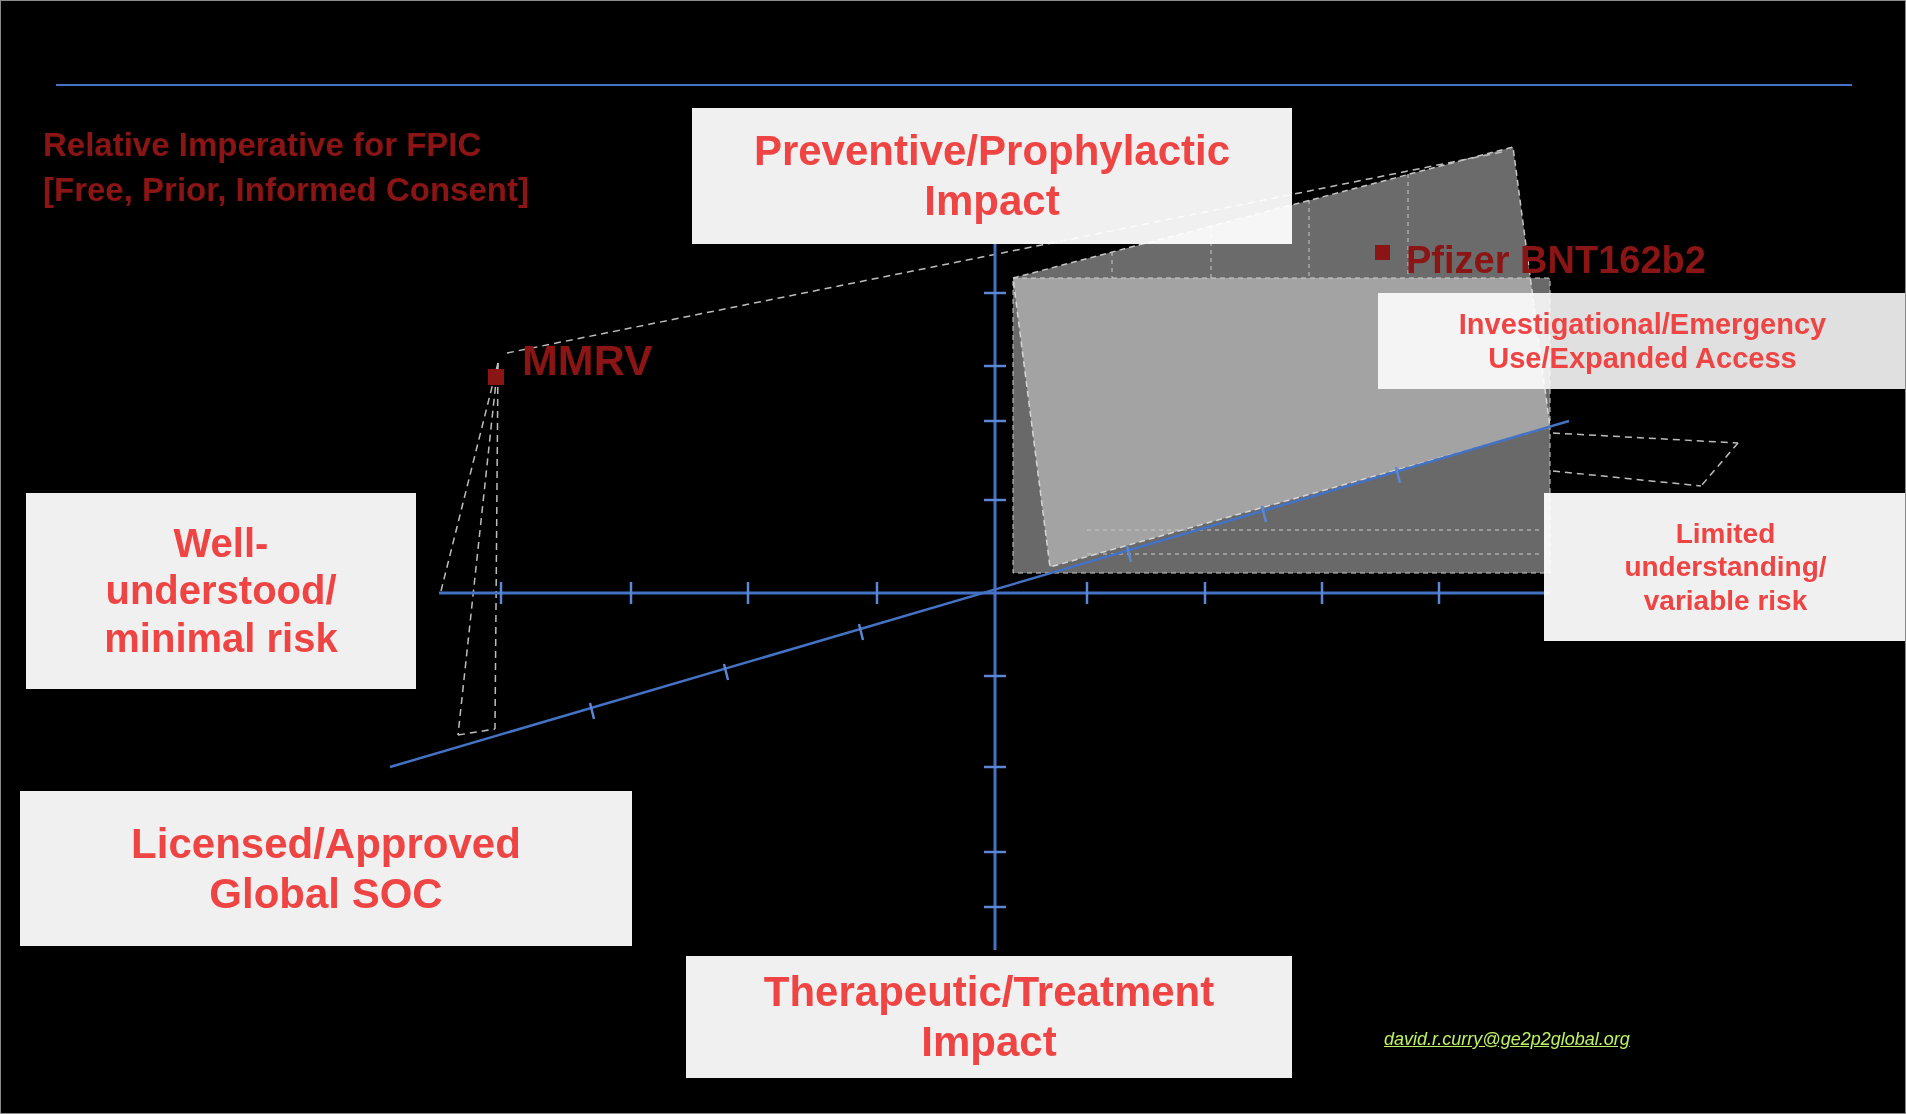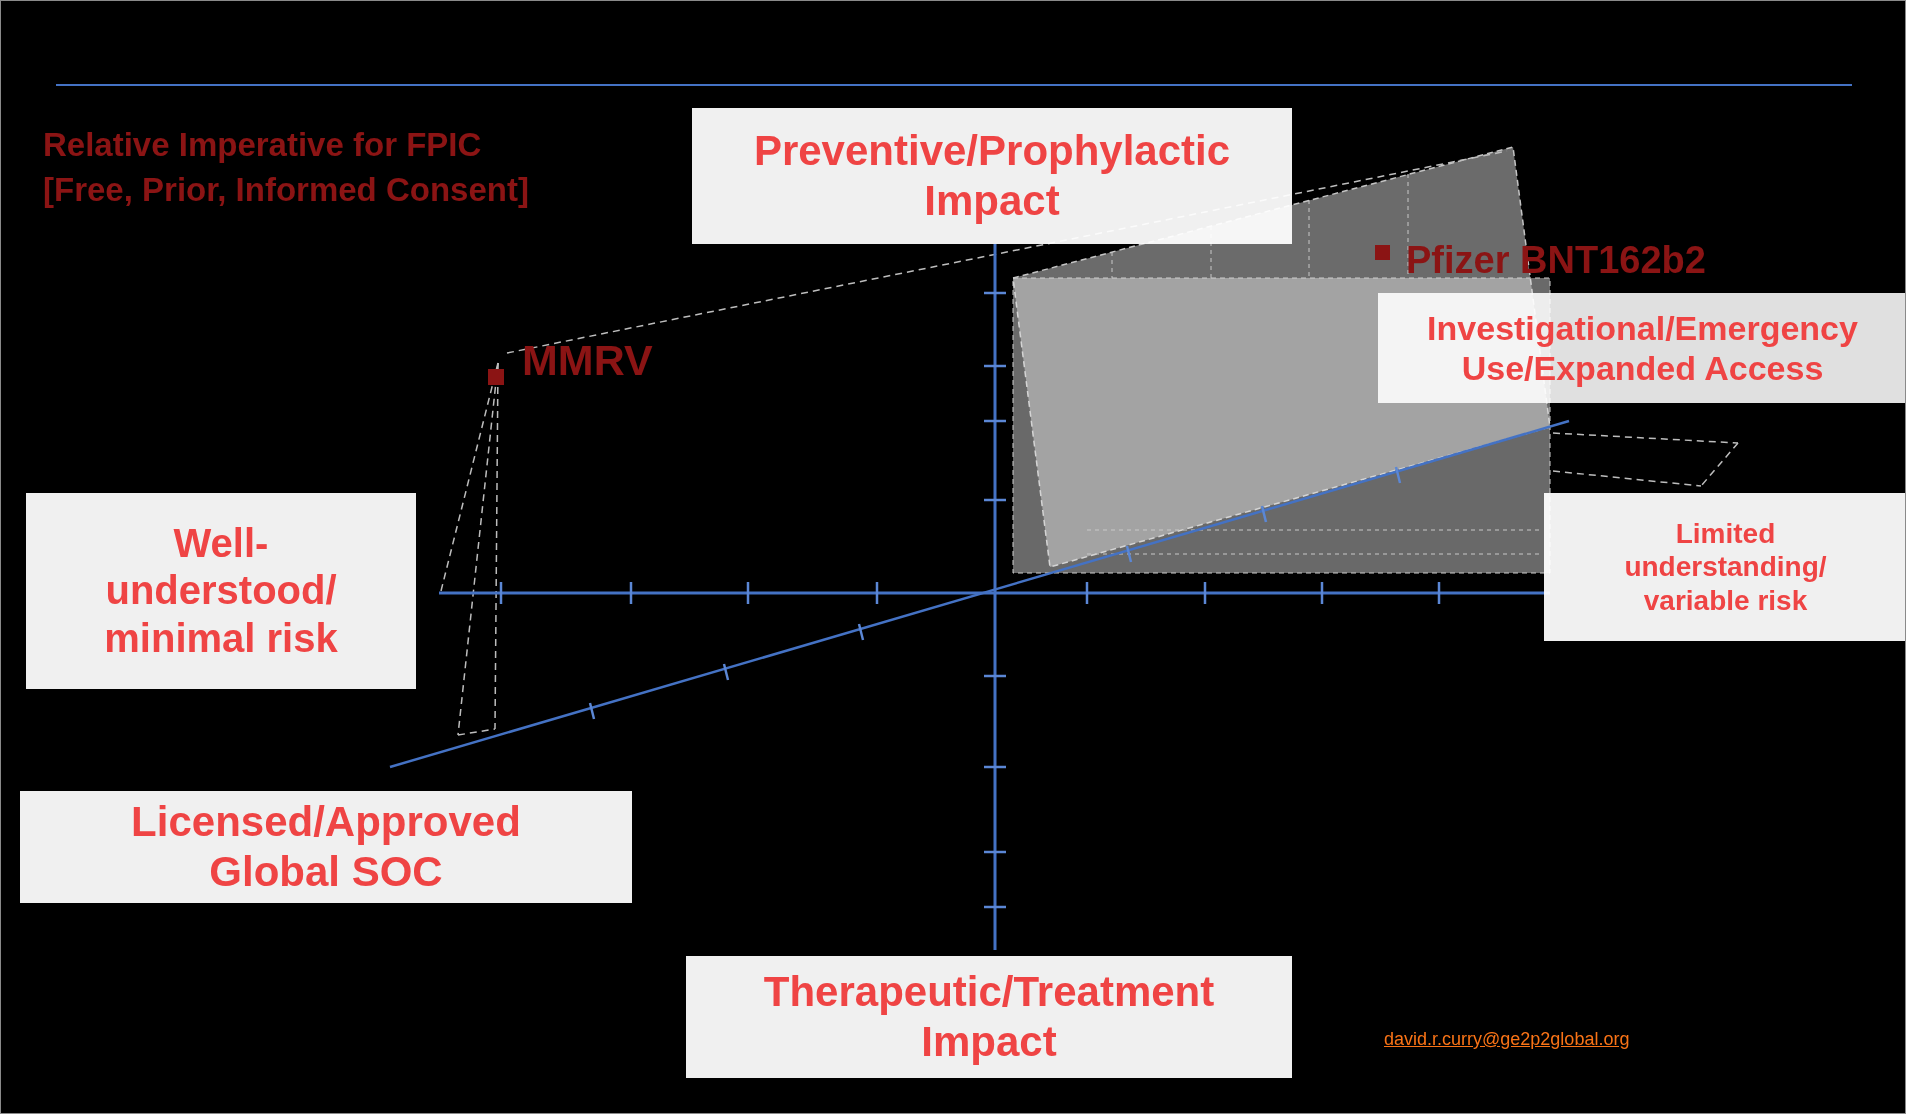--- a/index.html
+++ b/index.html
@@ -31,21 +31,21 @@
     display:flex;flex-direction:column;align-items:center;justify-content:center;
     text-align:center;
   }
   .logo-title{color:#8B1414;font-weight:bold;font-style:italic;font-size:27px;line-height:1.1;}
   .logo-sub{color:#1a1a1a;font-size:17px;line-height:1.2;margin-top:4px;}
   .fpic{
     color:#8B1414;font-weight:bold;font-size:33px;line-height:1.35;
     white-space:pre-line;
   }
   .email{
-    color:#f97316;font-size:18px;text-decoration:underline;cursor:pointer;
+    color:#bef264;font-size:18px;text-decoration:underline;cursor:pointer;font-style:italic;
   }
 </style>
 </head>
 <body>
 
 <div class="slide">
 
   <svg class="layer-svg" width="1906" height="1114" viewBox="0 0 1906 1114">
 
     <line x1="55" y1="84" x2="1851" y2="84" stroke="#4472C4" stroke-width="2"></line>
@@ -114,21 +114,21 @@
   <div class="abs layer-text whitebox" style="left:691px;top:107px;width:600px;height:136px;font-size:42px;">
     <span>Preventive/Prophylactic
 Impact</span>
   </div>
 
   <div class="abs layer-text marker" style="left:1374px;top:228px;height:46px;gap:16px;">
     <div class="bullet" style="width:15px;height:15px;"></div>
     <div class="darkred" style="font-size:38px;margin-top:16px;">Pfizer BNT162b2</div>
   </div>
 
-  <div class="abs layer-text whitebox" style="left:1377px;top:292px;width:529px;height:110px;font-size:34px;background:rgba(255,255,255,0.88);text-align:center;">
+  <div class="abs layer-text whitebox" style="left:1377px;top:292px;width:529px;height:96px;font-size:29px;background:rgba(255,255,255,0.88);text-align:center;">
     <span>Investigational/Emergency
 Use/Expanded Access</span>
   </div>
 
   <div class="abs layer-text marker" style="left:487px;top:336px;height:48px;gap:18px;align-items:flex-end;">
     <div class="bullet" style="width:16px;height:16px;"></div>
     <div class="darkred" style="font-size:43px;">MMRV</div>
   </div>
 
   <div class="abs layer-text whitebox" style="left:25px;top:492px;width:390px;height:196px;font-size:40px;">
@@ -136,21 +136,21 @@
 understood/
 minimal risk</span>
   </div>
 
   <div class="abs layer-text whitebox" style="left:1543px;top:492px;width:363px;height:148px;font-size:28px;">
     <span>Limited
 understanding/
 variable risk</span>
   </div>
 
-  <div class="abs layer-text whitebox" style="left:19px;top:790px;width:612px;height:112px;font-size:42px;">
+  <div class="abs layer-text whitebox" style="left:19px;top:790px;width:612px;height:155px;font-size:42px;">
     <span>Licensed/Approved
 Global SOC</span>
   </div>
 
   <div class="abs layer-text whitebox" style="left:685px;top:955px;width:606px;height:122px;font-size:42px;">
     <span>Therapeutic/Treatment
 Impact</span>
   </div>
 
   <a class="abs layer-text email" style="left:1383px;top:1028px;">david.r.curry@ge2p2global.org</a>

